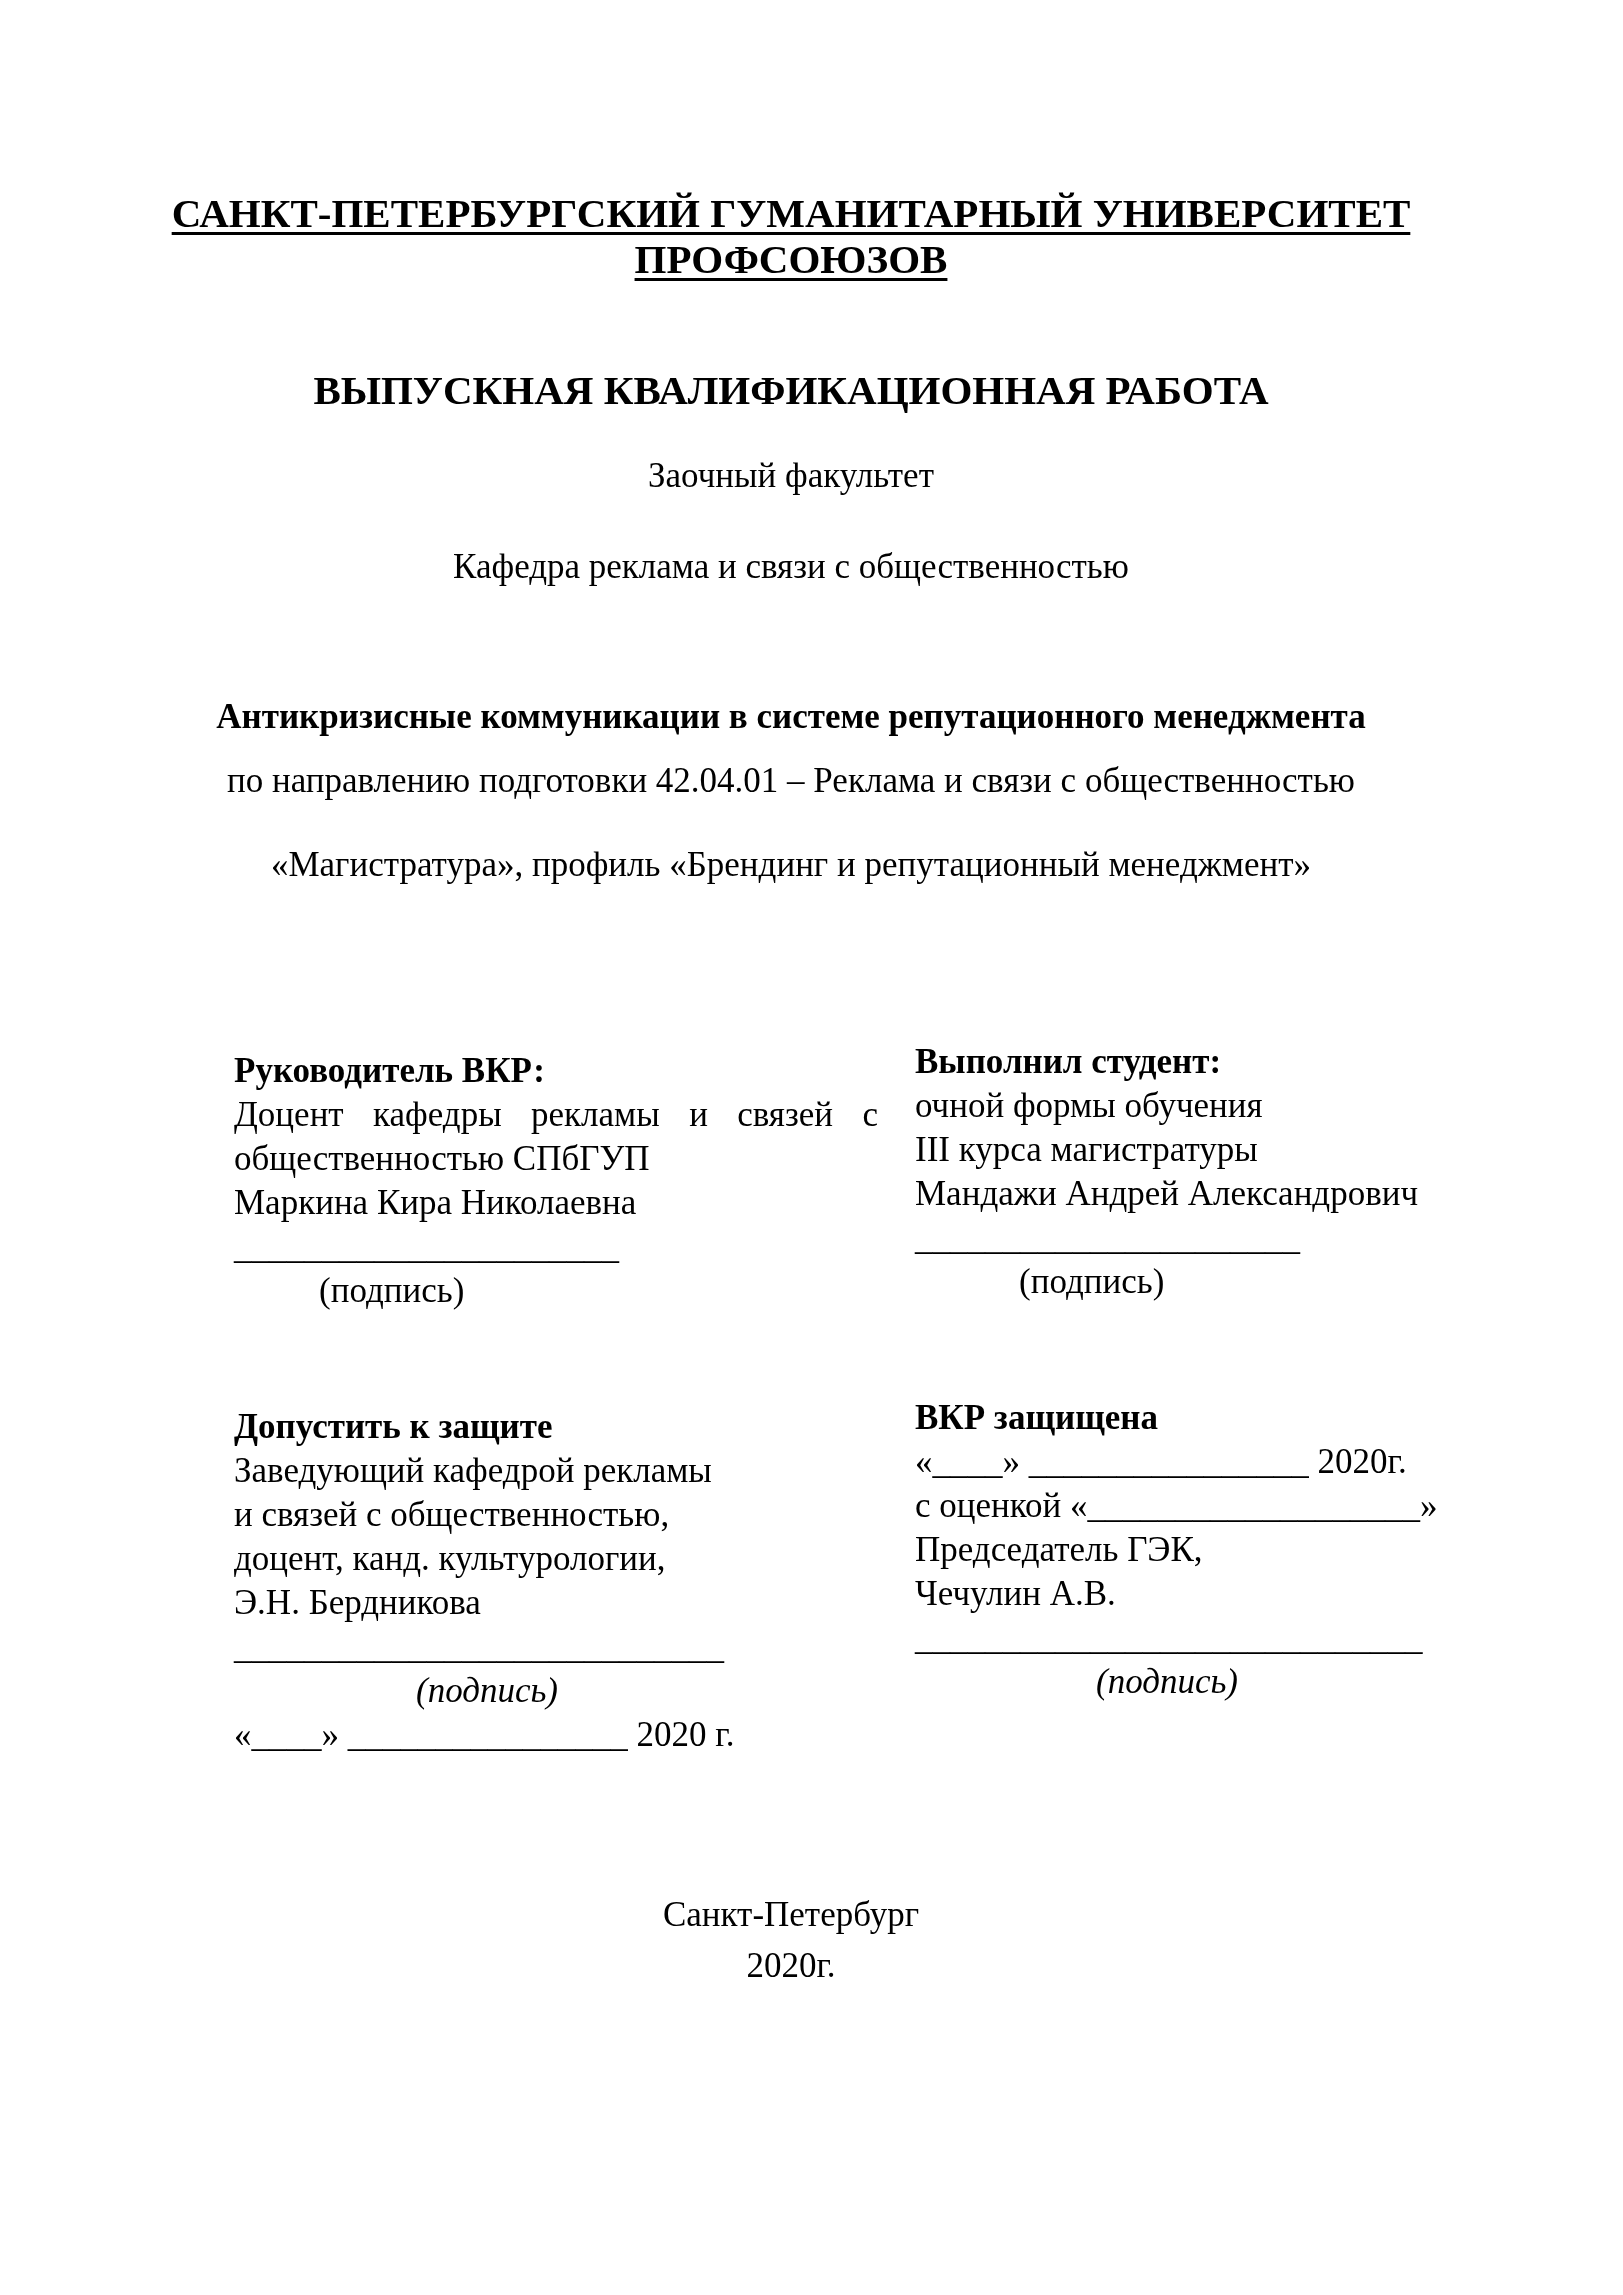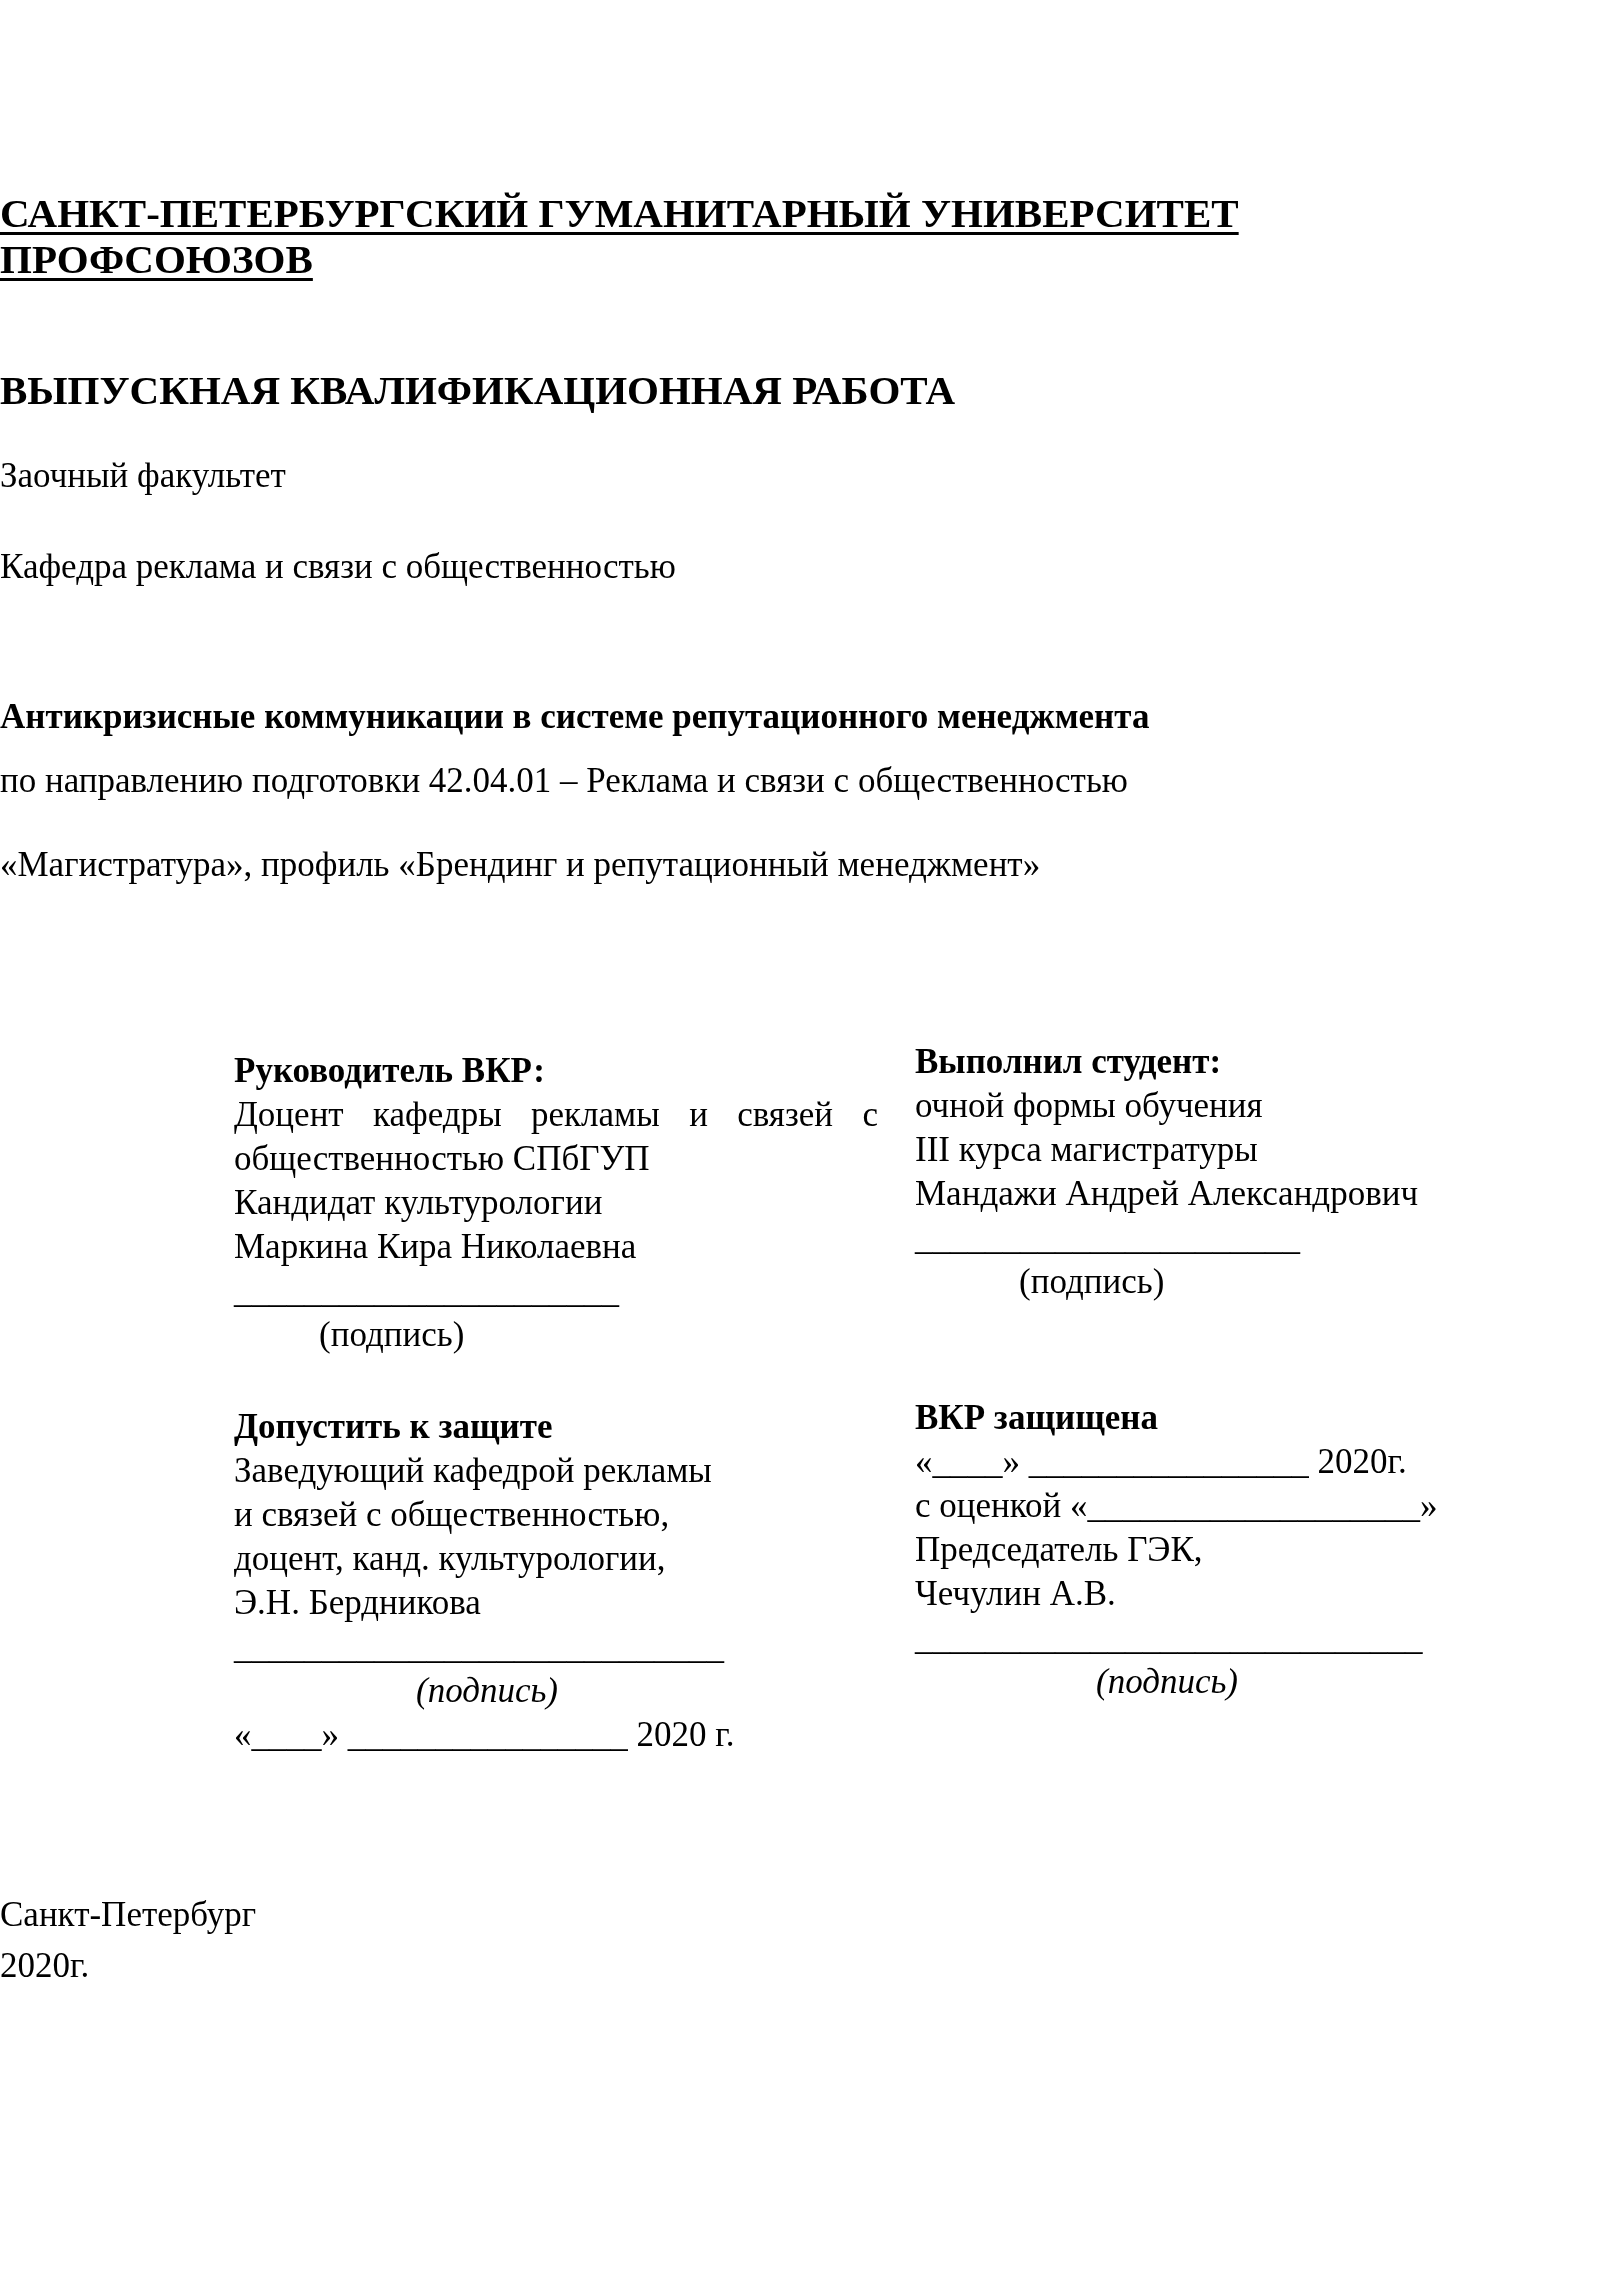--- a/index.html
+++ b/index.html
@@ -1,20 +1,20 @@
 <!DOCTYPE html>
 <html style="font-size:12.6px"><head>
 <meta charset="utf-8">
 <style>
   html, body { margin: 0; padding: 0; background: #ffffff; }
   body {
     width: 1623px; height: 2295px; position: relative; overflow: hidden;
     font-family: "Liberation Serif", serif; color: #000;
   }
-  .c { position: absolute; left: 0; width: 1566px; }
+  .c { position: absolute; left: 8px; width: 1566px; text-align: center; }
   .b { font-weight: bold; }
   .u { text-decoration: underline; text-decoration-thickness: 3.1px; text-underline-offset: 4.7px; }
   .t1 { font-size: 41px; line-height: 46px; }
   .t2 { font-size: 35px; line-height: 41px; }
   .col { position: absolute; font-size: 35px; line-height: 44px; }
   .col div { white-space: pre; }
   .just { text-align: justify; text-align-last: justify; white-space: normal !important; }
   .it { font-style: italic; }
 </style>
 </head>
@@ -26,21 +26,20 @@
 <div class="c t2" style="top:455px;">Заочный факультет</div>
 <div class="c t2" style="top:546px;">Кафедра реклама и связи с общественностью</div>
 <div class="c b t2" style="top:656px;margin-top:40px;">Антикризисные коммуникации в системе репутационного менеджмента</div>
 <div class="c t2" style="top:760px;">по направлению подготовки 42.04.01 – Реклама и связи с общественностью</div>
 <div class="c t2" style="top:844px;">«Магистратура», профиль «Брендинг и репутационный менеджмент»</div>
 
 <div class="col" style="left:234px; top:1049px; width:644px;">
   <div class="b">Руководитель ВКР:</div>
   <div class="just">Доцент кафедры рекламы и связей с</div>
   <div>общественностью СПбГУП</div>
-  <div>Кандидат культурологии</div>
   <div>Маркина Кира Николаевна</div>
   <div>______________________</div>
   <div style="padding-left:85px;">(подпись)</div>
 </div>
 
 <div class="col" style="left:915px; top:1040px; width:597px;">
   <div class="b">Выполнил студент:</div>
   <div>очной формы обучения</div>
   <div>III курса магистратуры</div>
   <div>Мандажи Андрей Александрович</div>

